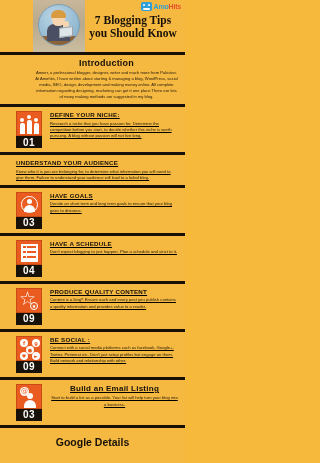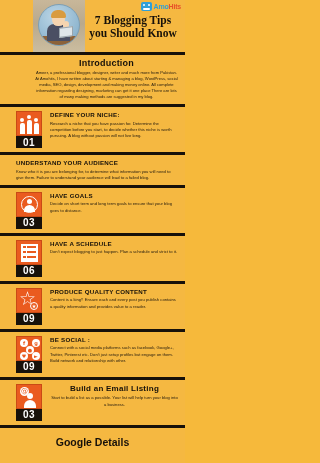--- a/index.html
+++ b/index.html
@@ -212,20 +212,21 @@
     font-size: 10px;
     font-weight: bold;
     display: flex;
     align-items: center;
     justify-content: center;
     letter-spacing: 0.4px;
   }
   .tip-body {
     flex: 1;
     min-width: 0;
+    text-decoration: underline;
   }
   .tip-head {
     font-size: 6.2px;
     font-weight: bold;
     color: #17110a;
     letter-spacing: 0.25px;
     margin-bottom: 2.5px;
   }
   .tip-text {
     font-size: 4.2px;
@@ -481,21 +482,21 @@
       <div class="tip-icon">
         <span class="sched-card">
           <span class="sq" style="top:2px;"></span>
           <span class="row" style="left:6px;top:2.5px;width:9px;"></span>
           <span class="sq" style="top:7px;"></span>
           <span class="row" style="left:6px;top:7.5px;width:9px;"></span>
           <span class="sq" style="top:12px;"></span>
           <span class="row" style="left:6px;top:12.5px;width:9px;"></span>
         </span>
       </div>
-      <div class="tip-num">06</div>
+      <div class="tip-num">04</div>
     </div>
     <div class="tip-body">
       <div class="tip-head">HAVE  A  SCHEDULE</div>
       <div class="tip-text">Don't expect blogging to just happen. Plan a schedule and strict to it.</div>
     </div>
   </div>
 
   <div class="sep"></div>
 
   <div class="tip">

